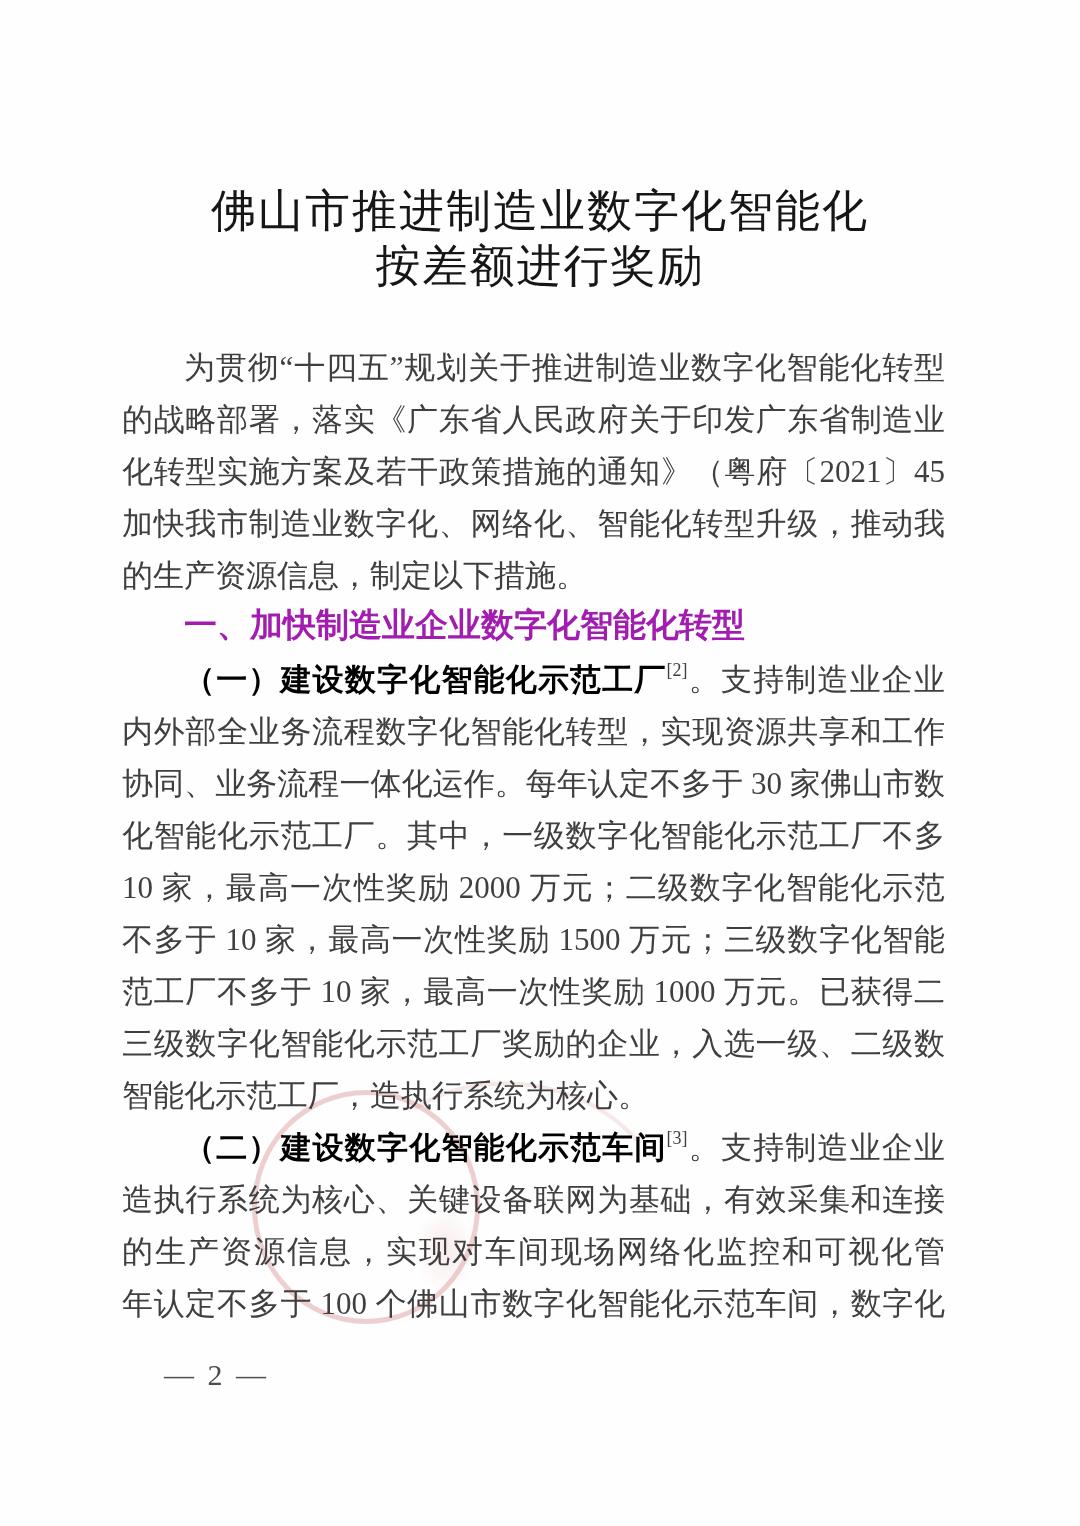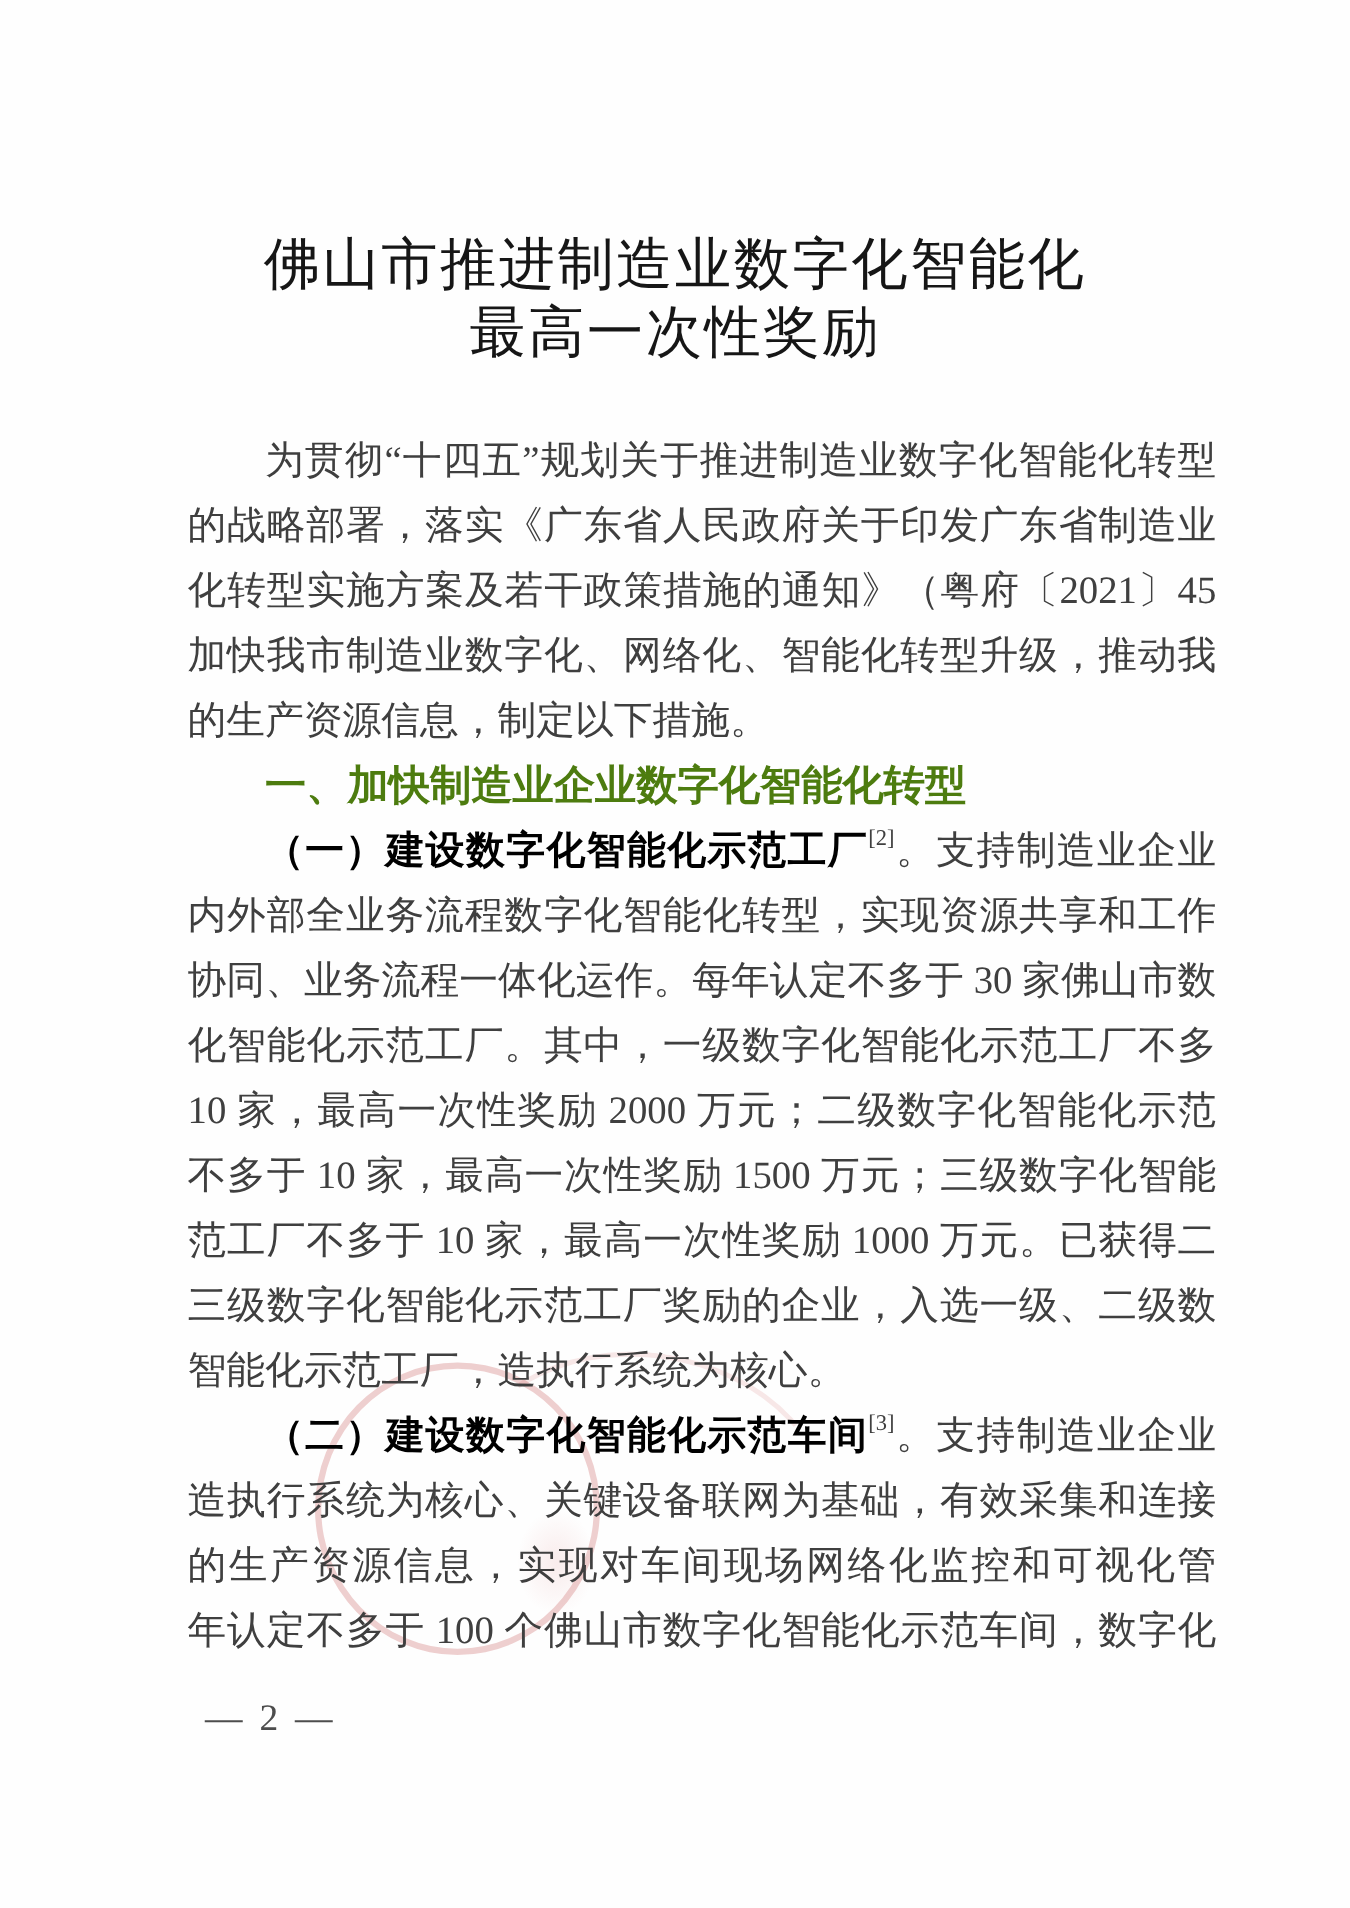--- a/index.html
+++ b/index.html
@@ -24,43 +24,42 @@
     line-height: 55px;
     letter-spacing: 2px;
   }
   
   .body-text {
     position: absolute; top: 342px; left: 122px; width: 823px;
     font-size: 31px;
     line-height: 52px;
     color: #3f3f3f;
     z-index: 2;
-    margin-left: 28px;
   }
   .line {
     height: 52px;
     overflow: hidden;
     text-align: justify;
     text-align-last: justify;
   }
   .line.flush { text-align-last: left; }
   .line.indent { text-indent: 62px; }
   .bold { font-weight: bold; color: #000000; }
   .sup {
     font-size: 18px;
     position: relative;
     top: -14px;
     letter-spacing: 0;
   }
   .section-heading {
     height: 52px; overflow: hidden;
-    font-family: Liberation Sans, sans-serif;
+    font-family: Liberation Mono, monospace;
     font-weight: bold;
     font-size: 33px;
-    color: #4d7c0f;
+    color: #a21caf;
     text-indent: 62px;
     text-align: left;
   }
   
   .footer {
     position: absolute; top: 1358px; left: 164px;
     font-size: 30px;
     color: #4d4d4d;
     letter-spacing: 3px;
     z-index: 2;
@@ -90,21 +89,21 @@
     z-index: 1;
   }
 </style>
 </head>
 <body>
 
 <div class="page">
 
   <div class="title-block">
     <div>佛山市推进制造业数字化智能化</div>
-    <div>最高一次性奖励</div>
+    <div>按差额进行奖励</div>
   </div>
 
   <div class="seal-ring"></div>
   <div class="seal-ring-outer"></div>
   <div class="seal-smudge"></div>
 
   <div class="body-text">
     <div>
         <div class="line indent"><span>为贯彻“十四五”规划关于推进制造业数字化智能化转型</span></div>
         <div class="line"><span>的战略部署，落实《广东省人民政府关于印发广东省制造业数字</span></div>

